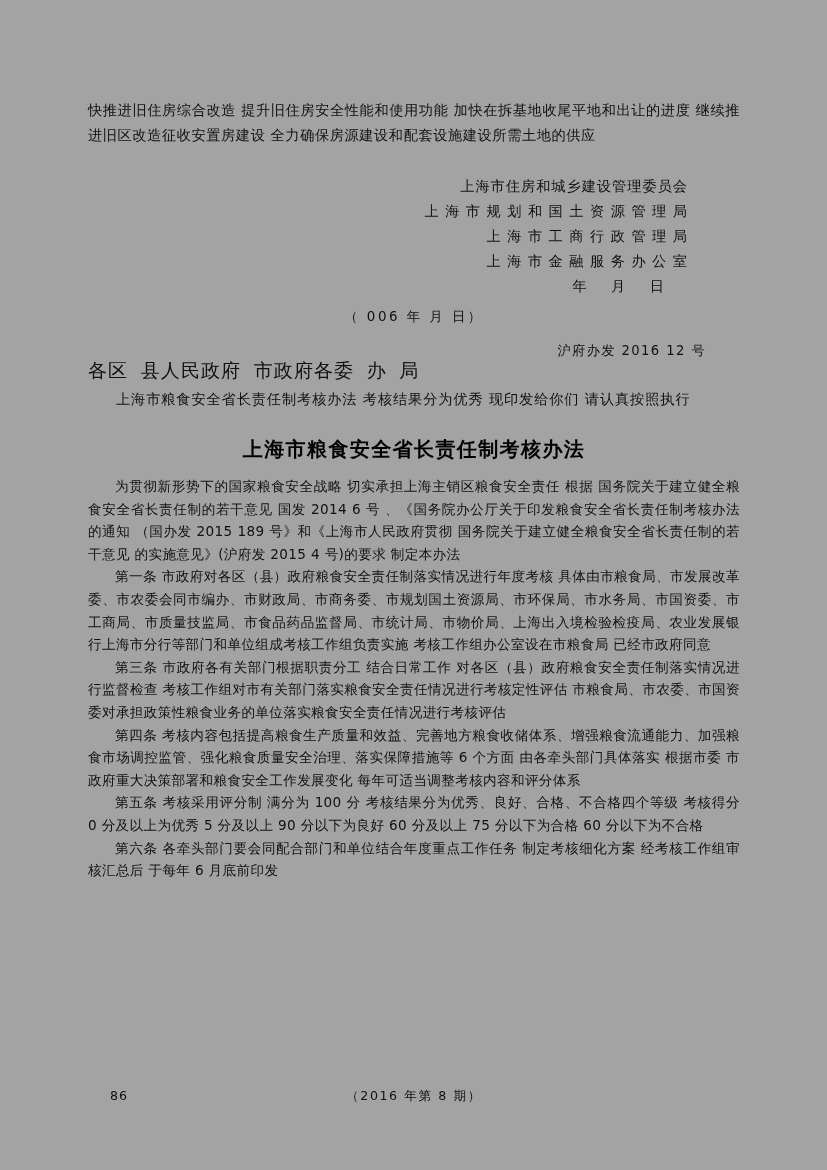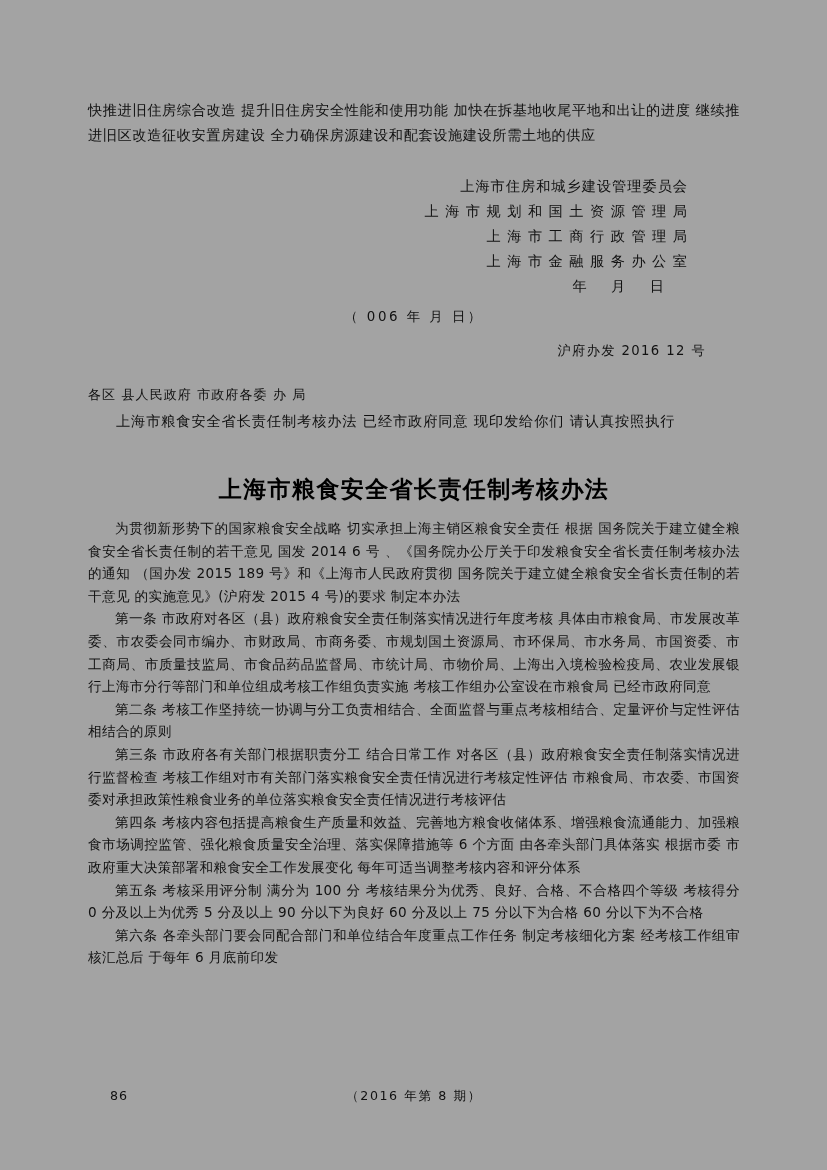--- a/index.html
+++ b/index.html
@@ -82,43 +82,44 @@
     margin-top: 16px;
     text-align: right;
     padding-right: 34px;
     font-size: 13.2px;
     letter-spacing: 1.4px;
     color: #111;
   }
 
   
   .recipients {
-    margin-top: 22px;
-    font-size: 13px;
+    margin-top: 0;
+    font-size: 19px;
     line-height: 25px;
     letter-spacing: 1.1px;
     color: #111;
+    font-family: Liberation Mono, monospace;
   }
   .preamble {
     margin-top: 2px;
     font-size: 14.2px;
     line-height: 25px;
     letter-spacing: 0.9px;
     text-indent: 28px;
     color: #111;
   }
 
   
   .measure-title {
-    margin-top: 40px;
+    margin-top: 24px;
     margin-bottom: 12px;
     text-align: center;
     font-family: "DejaVu Serif", "Liberation Serif", serif;
     font-weight: bold;
-    font-size: 23px;
+    font-size: 20px;
     letter-spacing: 1.4px;
     color: #000;
   }
 
   
   .body-para {
     font-size: 13.6px;
     line-height: 22.6px;
     letter-spacing: 0.35px;
     text-align: justify;
@@ -165,27 +166,26 @@
       <div>上 海 市 工 商 行 政 管 理 局</div>
       <div>上 海 市 金 融 服 务 办 公 室</div>
       <div class="issuer-date">年    月    日</div>
     </div>
 
     <div class="doc-date">（ 006 年    月    日）</div>
 
     <div class="doc-number">沪府办发 2016 12 号</div>
 
     <div class="recipients">各区 县人民政府 市政府各委 办 局</div>
-    <div class="preamble">上海市粮食安全省长责任制考核办法 已经市政府同意 现印发给你们 请认真按照执行</div>
+    <div class="preamble">上海市粮食安全省长责任制考核办法 考核结果分为优秀 现印发给你们 请认真按照执行</div>
 
     <div class="measure-title">上海市粮食安全省长责任制考核办法</div>
 
     <div class="body-para">为贯彻新形势下的国家粮食安全战略 切实承担上海主销区粮食安全责任 根据 国务院关于建立健全粮食安全省长责任制的若干意见   国发 2014 6  号 、《国务院办公厅关于印发粮食安全省长责任制考核办法的通知 （国办发 2015 189 号》和《上海市人民政府贯彻 国务院关于建立健全粮食安全省长责任制的若干意见  的实施意见》(沪府发 2015 4  号)的要求 制定本办法</div>
     <div class="body-para">第一条    市政府对各区（县）政府粮食安全责任制落实情况进行年度考核 具体由市粮食局、市发展改革委、市农委会同市编办、市财政局、市商务委、市规划国土资源局、市环保局、市水务局、市国资委、市工商局、市质量技监局、市食品药品监督局、市统计局、市物价局、上海出入境检验检疫局、农业发展银行上海市分行等部门和单位组成考核工作组负责实施   考核工作组办公室设在市粮食局 已经市政府同意</div>
-    <div class="body-para">第二条   考核工作坚持统一协调与分工负责相结合、全面监督与重点考核相结合、定量评价与定性评估相结合的原则</div>
     <div class="body-para">第三条    市政府各有关部门根据职责分工 结合日常工作 对各区（县）政府粮食安全责任制落实情况进行监督检查   考核工作组对市有关部门落实粮食安全责任情况进行考核定性评估  市粮食局、市农委、市国资委对承担政策性粮食业务的单位落实粮食安全责任情况进行考核评估</div>
     <div class="body-para">第四条    考核内容包括提高粮食生产质量和效益、完善地方粮食收储体系、增强粮食流通能力、加强粮食市场调控监管、强化粮食质量安全治理、落实保障措施等 6 个方面 由各牵头部门具体落实   根据市委 市政府重大决策部署和粮食安全工作发展变化 每年可适当调整考核内容和评分体系</div>
     <div class="body-para">第五条    考核采用评分制 满分为 100 分   考核结果分为优秀、良好、合格、不合格四个等级   考核得分  0 分及以上为优秀 5 分及以上 90 分以下为良好 60 分及以上 75 分以下为合格 60 分以下为不合格</div>
     <div class="body-para">第六条    各牵头部门要会同配合部门和单位结合年度重点工作任务 制定考核细化方案 经考核工作组审核汇总后 于每年 6 月底前印发</div>
 
   </div>
 
   <div class="footer">
     <span class="pagenum">86</span>
     <span class="issue">（2016 年第 8 期）</span>

